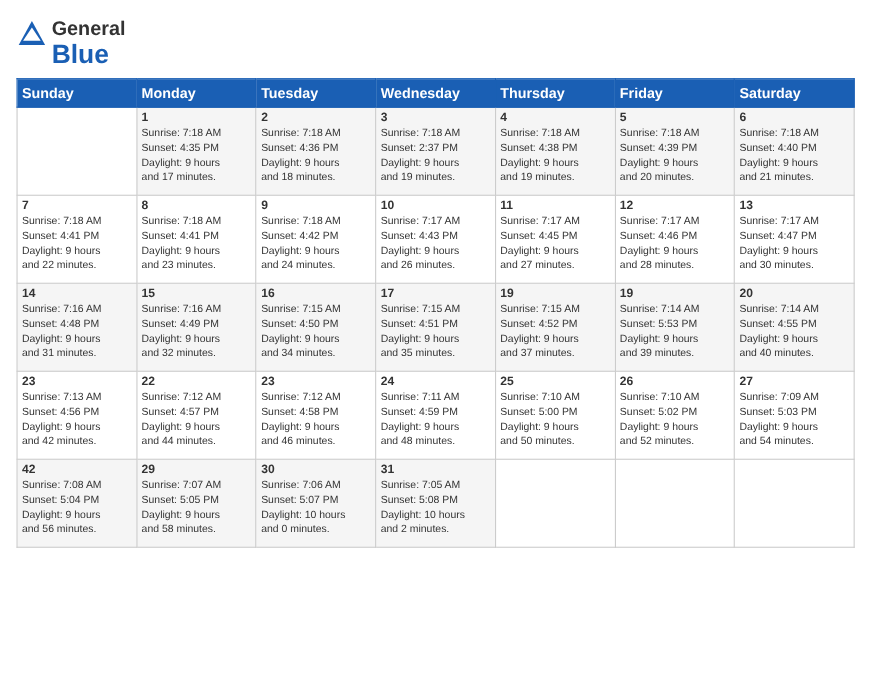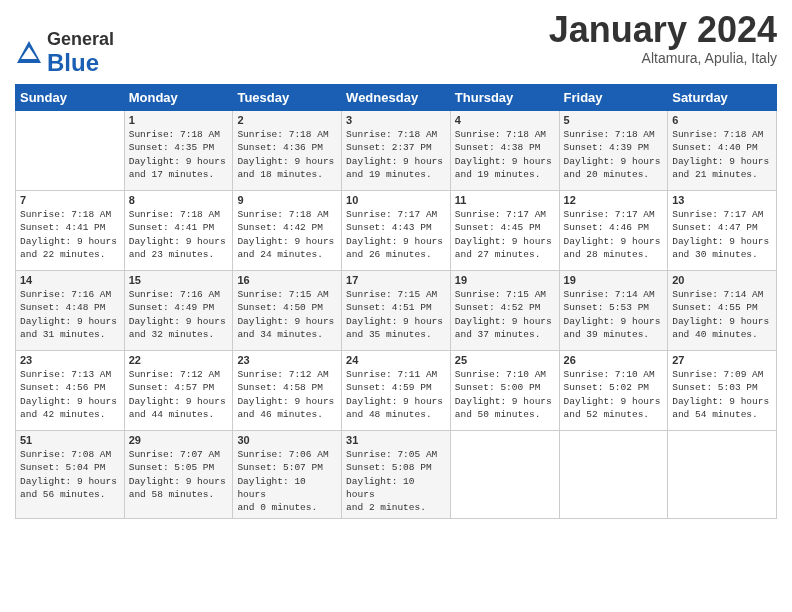--- a/index.html
+++ b/index.html
@@ -15,22 +15,22 @@
       padding: 10px 15px;
     }
     .header {
       display: flex;
       justify-content: space-between;
       align-items: flex-start;
       margin-bottom: 8px;
     }
     .logo {
       display: flex;
-      align-items: center;
-      margin-top: 20px;
+      align-items: flex-start;
+      margin-top: 7px;
     }
     .logo-text {
       display: flex;
       flex-direction: column;
       line-height: 1.1;
     }
     .logo-general {
       font-size: 18px;
       font-weight: bold;
       color: #333;
@@ -93,44 +93,39 @@
       background-color: #fff;
     }
     .day-number {
       font-weight: bold;
       font-size: 11px;
       display: block;
       margin-bottom: 2px;
     }
     .day-info {
       line-height: 1.4;
-      font-family: Liberation Mono, monospace;
     }
     .empty-cell {
       background: #fff !important;
     }
   </style>
 </head>
 <body>
 
 <div class="container">
   <div class="header">
     <div class="logo">
       <svg class="logo-icon" viewBox="0 0 28 28">
         <polygon points="14,2 26,24 2,24" fill="#1a5fb4"></polygon>
         <polygon points="14,8 22,20 6,20" fill="white"></polygon>
       </svg>
       <div class="logo-text">
         <span class="logo-general">General</span>
         <span class="logo-blue">Blue</span>
       </div>
-    </div>
-    <div class="title-block">
-      <div class="month-title">January 2024</div>
-      <div class="subtitle">Altamura, Apulia, Italy</div>
     </div>
   </div>
 
   <table>
     <thead>
       <tr>
         <th>Sunday</th>
         <th>Monday</th>
         <th>Tuesday</th>
         <th>Wednesday</th>
@@ -252,21 +247,21 @@
             <span class="day-number">26</span>
             <div class="day-info"><span>Sunrise: 7:10 AM</span><br><span>Sunset: 5:02 PM</span><br><span>Daylight: 9 hours</span><br><span>and 52 minutes.</span></div>
           </td>
           <td>
             <span class="day-number">27</span>
             <div class="day-info"><span>Sunrise: 7:09 AM</span><br><span>Sunset: 5:03 PM</span><br><span>Daylight: 9 hours</span><br><span>and 54 minutes.</span></div>
           </td>
         </tr>
         <tr>
           <td>
-            <span class="day-number">51</span>
+            <span class="day-number">42</span>
             <div class="day-info"><span>Sunrise: 7:08 AM</span><br><span>Sunset: 5:04 PM</span><br><span>Daylight: 9 hours</span><br><span>and 56 minutes.</span></div>
           </td>
           <td>
             <span class="day-number">29</span>
             <div class="day-info"><span>Sunrise: 7:07 AM</span><br><span>Sunset: 5:05 PM</span><br><span>Daylight: 9 hours</span><br><span>and 58 minutes.</span></div>
           </td>
           <td>
             <span class="day-number">30</span>
             <div class="day-info"><span>Sunrise: 7:06 AM</span><br><span>Sunset: 5:07 PM</span><br><span>Daylight: 10 hours</span><br><span>and 0 minutes.</span></div>
           </td>

